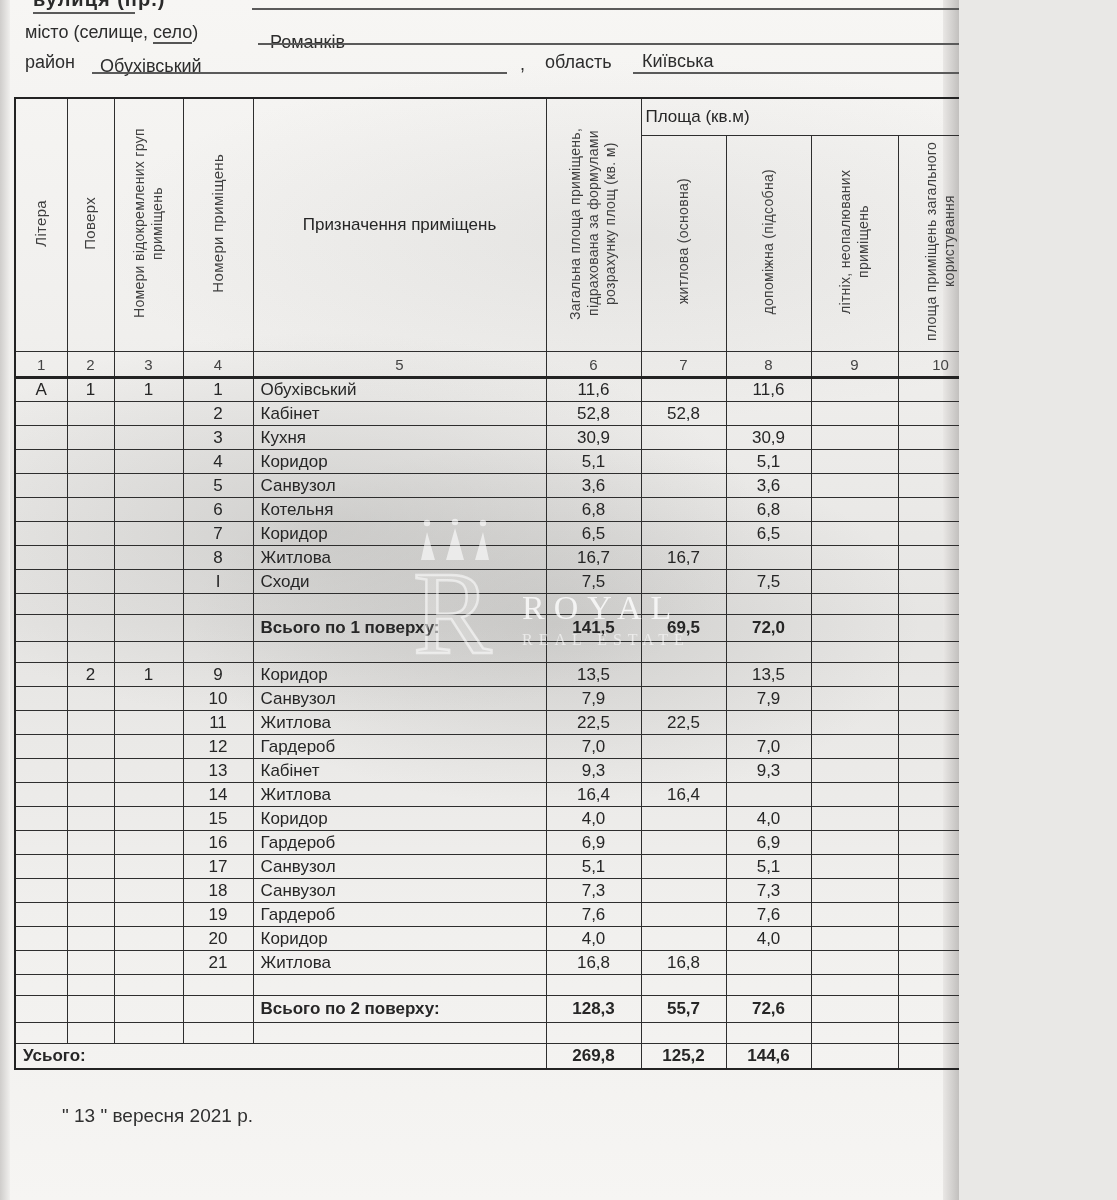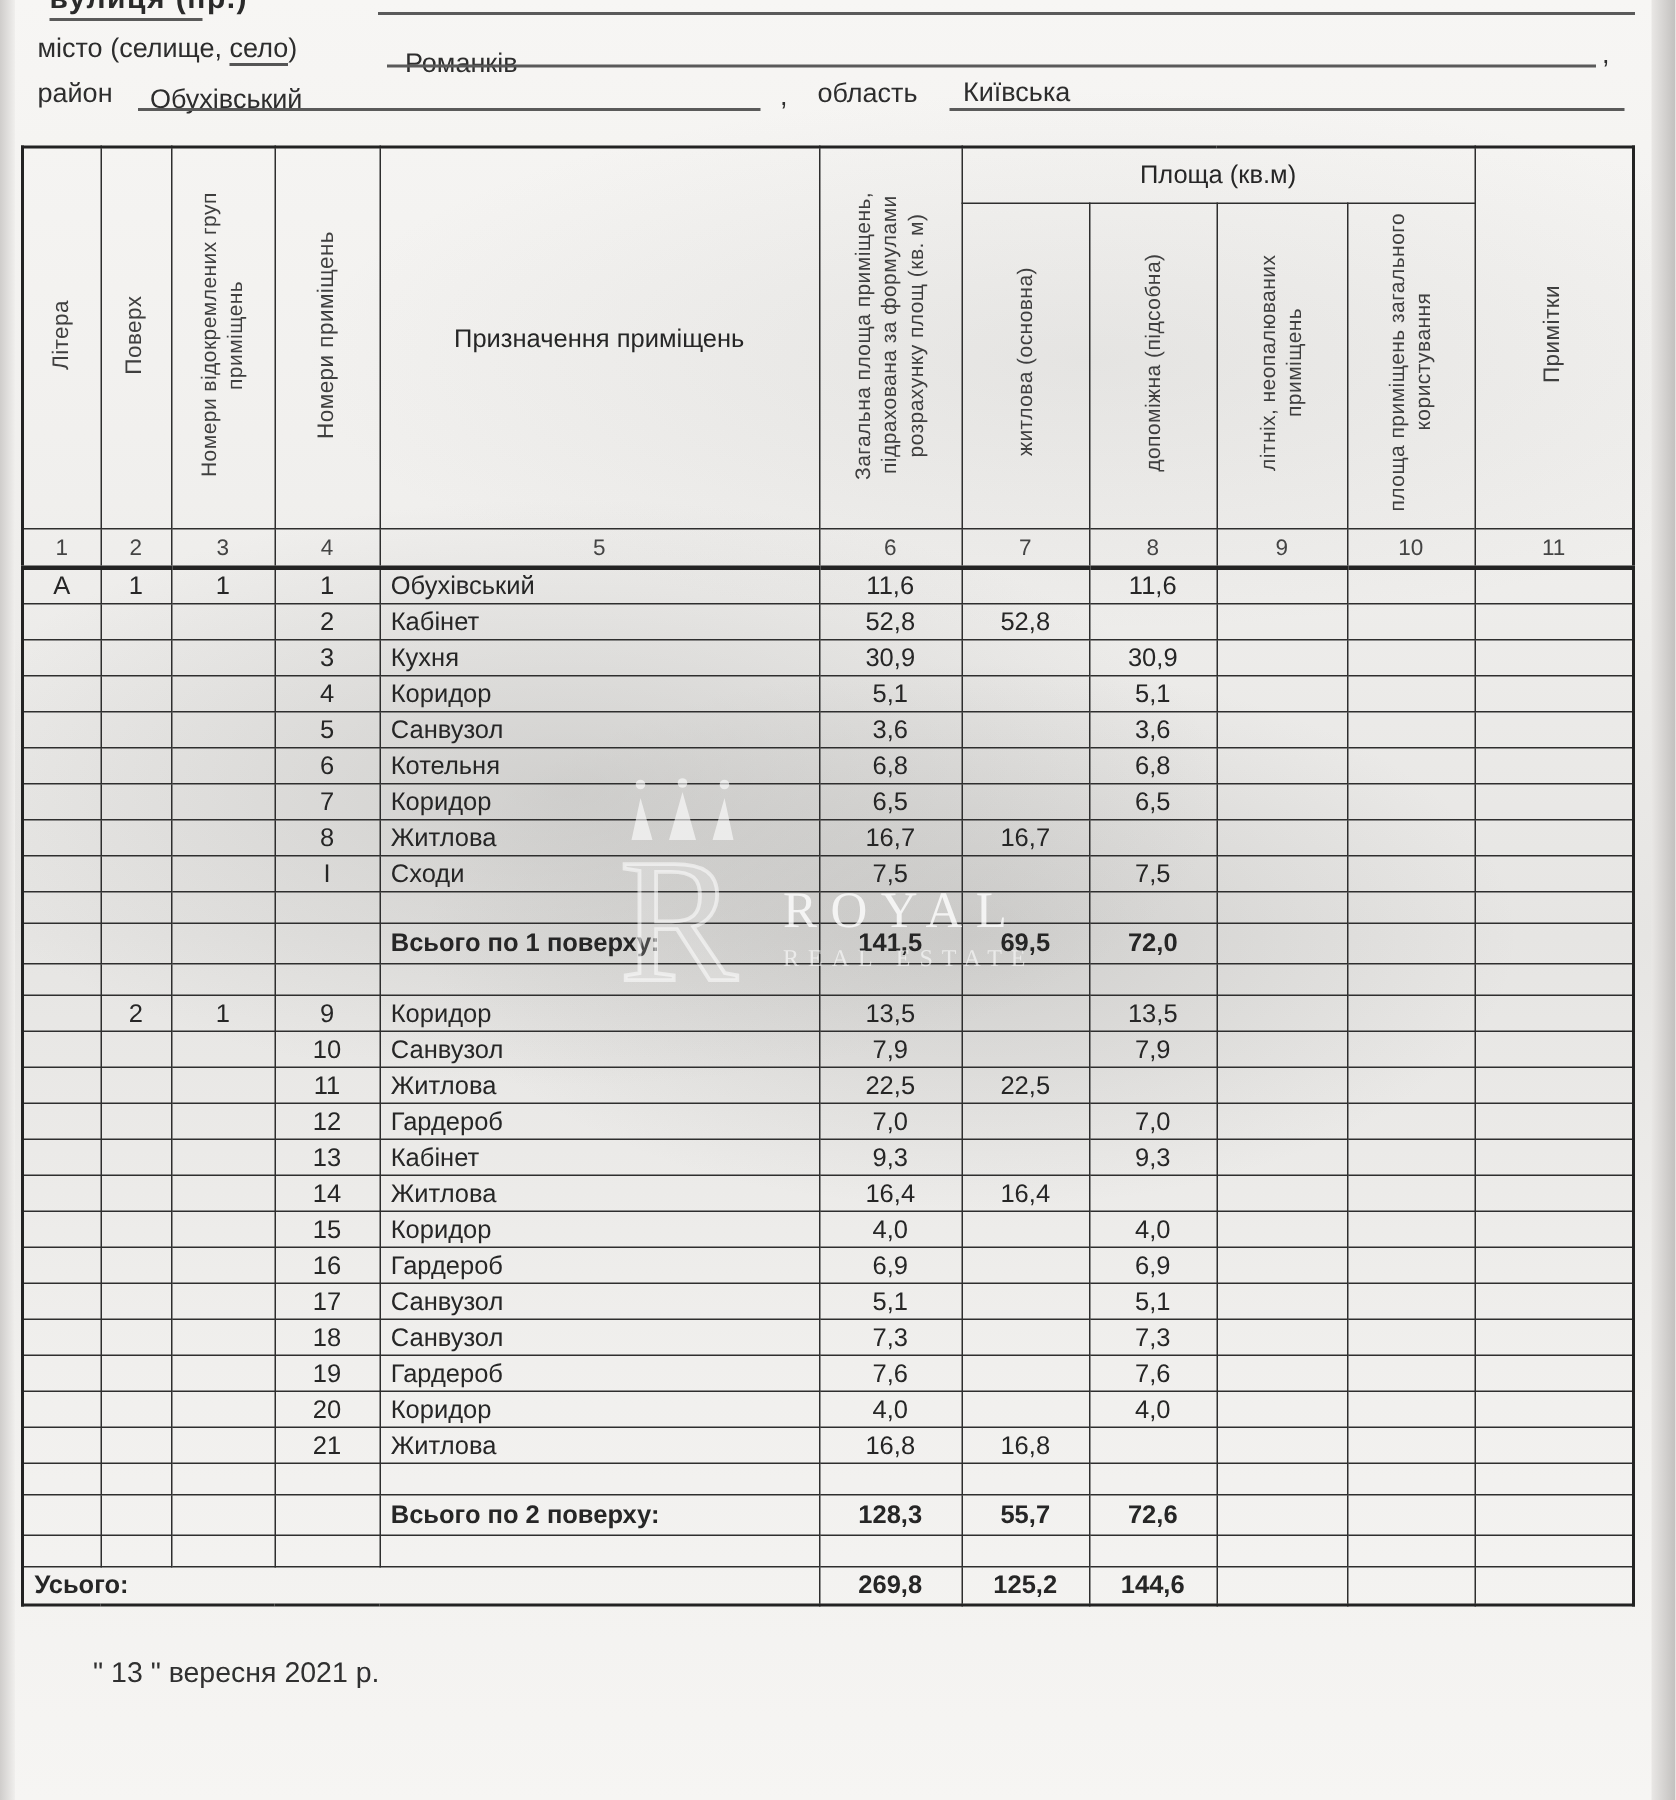--- a/index.html
+++ b/index.html
@@ -3,21 +3,21 @@
 <meta charset="utf-8">
 <style>
   html,body{margin:0;padding:0;}
   body{
     width:1117px;height:1200px;
     font-family:"Liberation Sans", sans-serif;
     background:#e9e8e6;
     overflow:hidden;
   }
   .page{
-    position:relative;width:1117px;height:1200px;
+    position:relative;width:959px;height:1200px;
     background:
       radial-gradient(ellipse 620px 280px at 34% 44%, rgba(150,150,148,0.30), transparent 70%),
       radial-gradient(ellipse 520px 260px at 58% 52%, rgba(140,140,138,0.26), transparent 70%),
       radial-gradient(ellipse 700px 240px at 65% 20%, rgba(170,170,168,0.18), transparent 75%),
       linear-gradient(180deg,#f7f6f4 0%,#f0efed 28%,#e6e5e3 52%,#f1f0ee 78%,#f6f5f3 100%);
     overflow:hidden;
   }
   .edge-left{position:absolute;left:0;top:0;width:10px;height:100%;
     background:linear-gradient(90deg,#cfcdcb,#f0efed);}
   .edge-right{position:absolute;right:0;top:0;width:16px;height:100%;
@@ -38,21 +38,21 @@
     background:transparent;
   }
   table.main th, table.main td{
     border:1.4px solid #2e2e2e;
     padding:0 4px;overflow:hidden;
     color:#262626;
   }
   table.main{border:2.5px solid #232323;}
   tr.hrow1 th{height:36px;}
   tr.hrow2 th{height:211px;}
-  th.area-span{font-size:17px;font-weight:400;color:#3c3c3c;text-align:center;}
+  th.area-span{font-size:17px;font-weight:400;color:#3c3c3c;text-align:left;}
   th.vert{vertical-align:middle;text-align:center;font-weight:400;}
   th.vert .vtext{
     display:inline-block;
     writing-mode:vertical-rl;transform:rotate(180deg);
     font-size:14px;line-height:1.25;color:#3f3f3f;
     max-height:235px;white-space:normal;letter-spacing:0.3px;
   }
   th.vert .vtext.short{font-size:15px;}
   th.purpose{font-size:17px;font-weight:400;color:#3c3c3c;text-align:center;vertical-align:middle;}
   tr.numrow th{height:24px;font-size:15px;font-weight:400;color:#444;text-align:center;border-bottom:3px solid #232323;}

